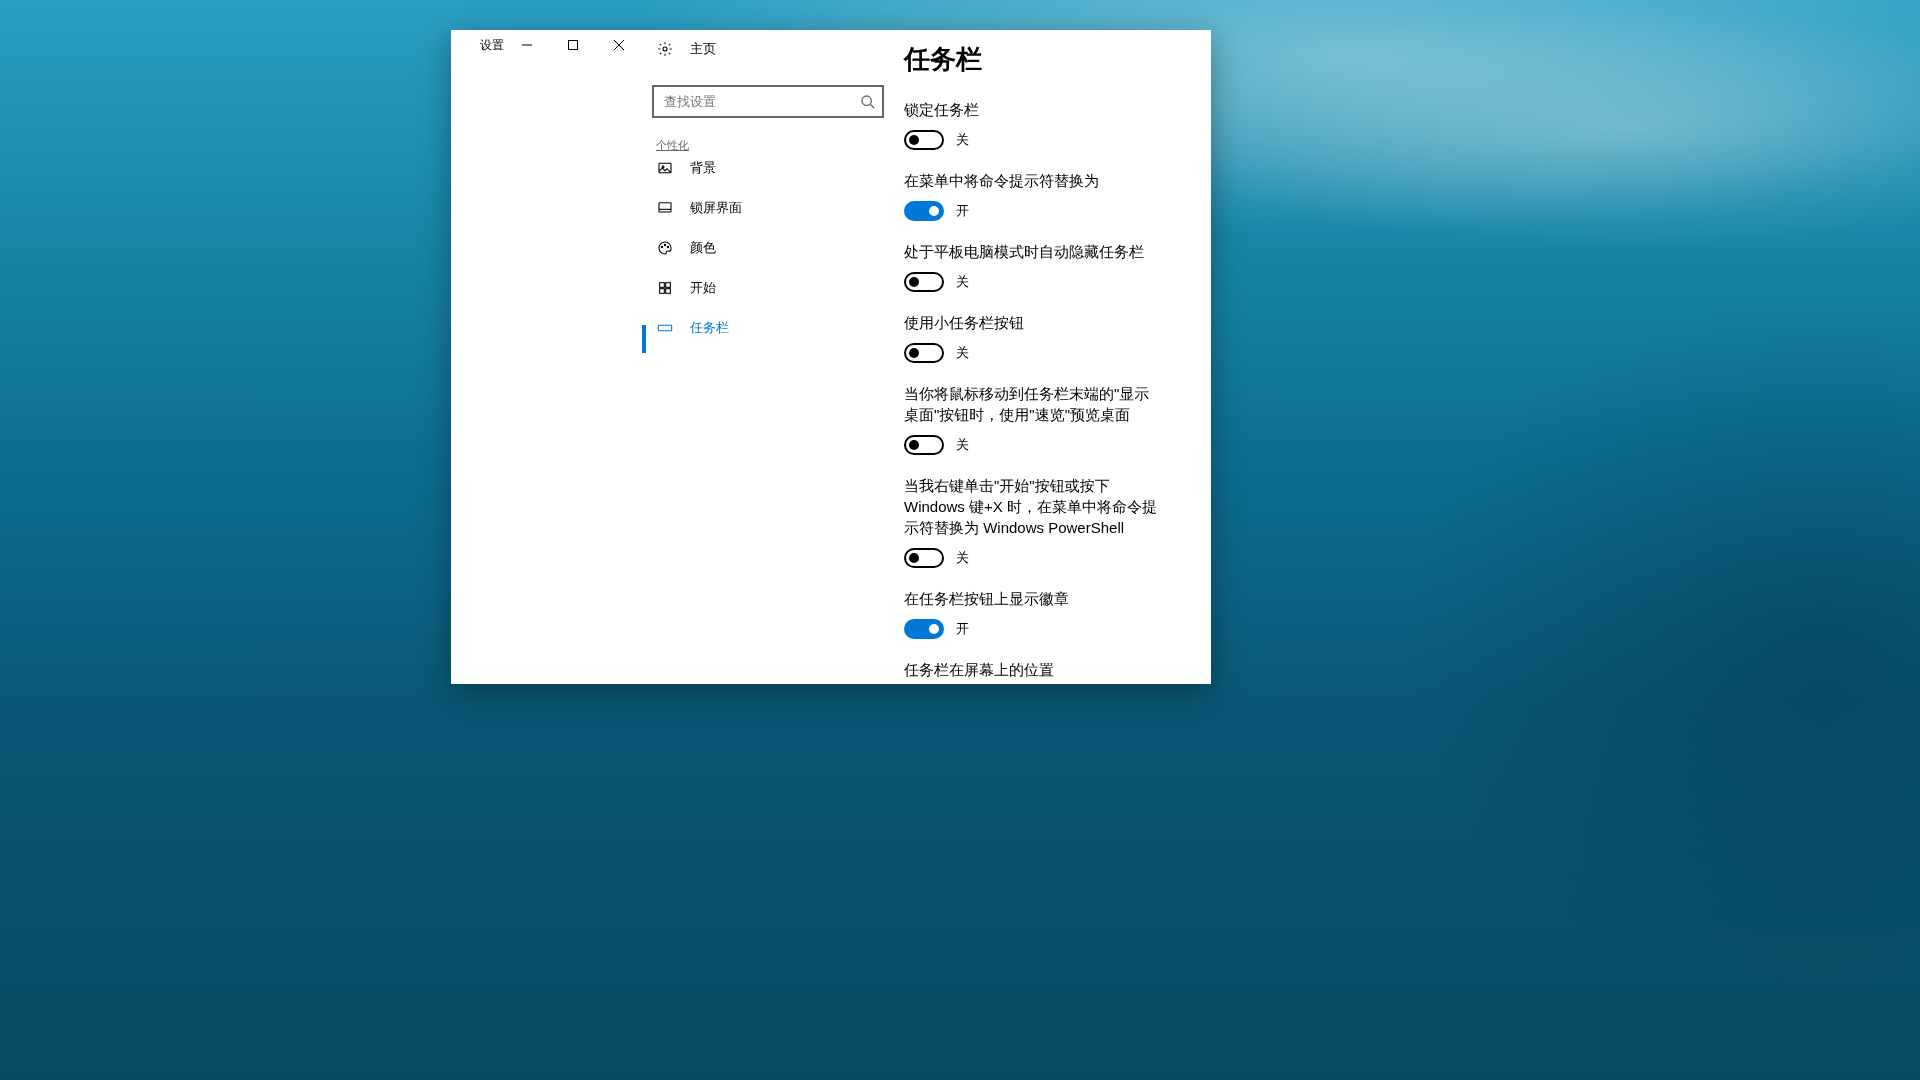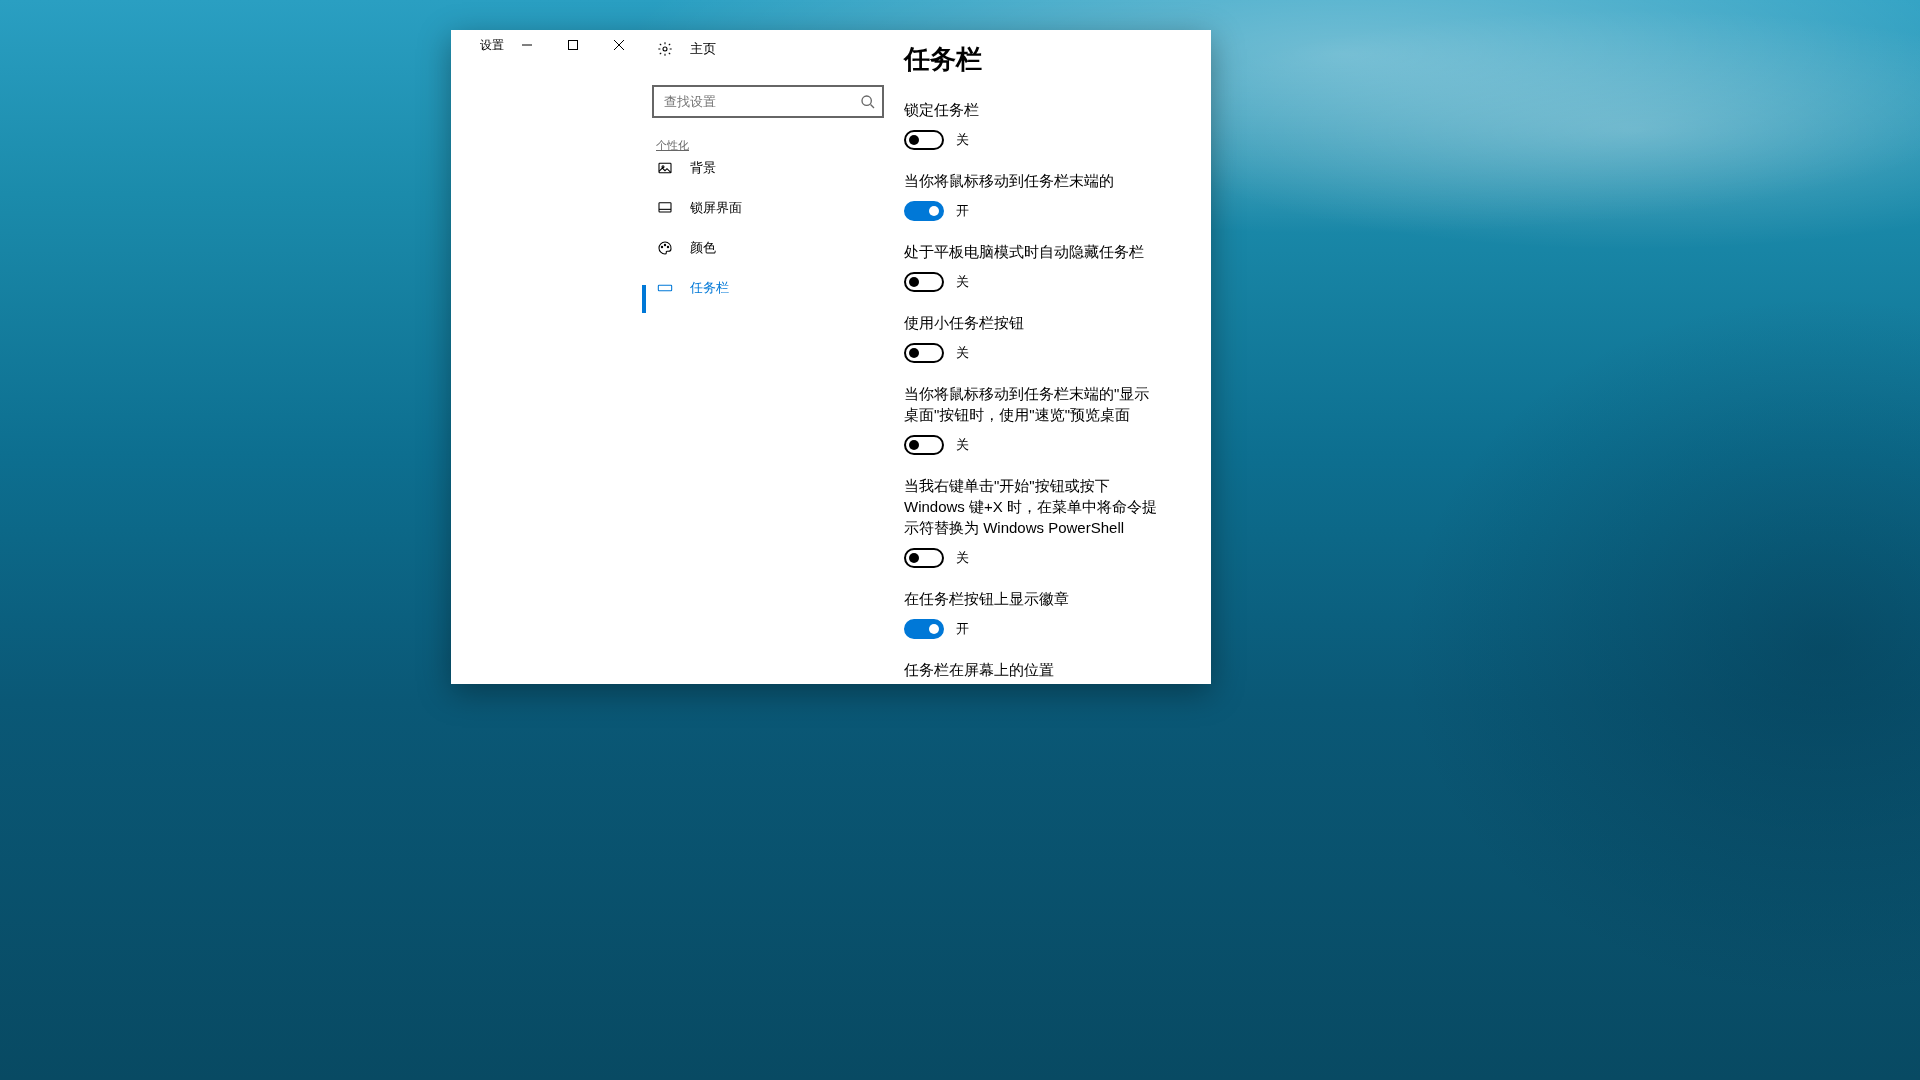--- a/index.html
+++ b/index.html
@@ -157,20 +157,31 @@
           <span class="icon">
             <svg viewBox="0 0 24 24" fill="none" stroke="currentColor" stroke-width="1.6">
                 <path d="M12 3a9 9 0 100 18c1.5 0 2-1 2-2s-.5-2 1-2h2a4 4 0 004-4 9 9 0 00-9-10z"></path>
                 <circle cx="7.5" cy="10.5" r="1"></circle>
                 <circle cx="12" cy="7.5" r="1"></circle>
                 <circle cx="16.5" cy="10.5" r="1"></circle>
               </svg>
           </span>
           <span>颜色</span>
         </div>
+        <div class="side-item">
+          <span class="icon">
+            <svg viewBox="0 0 24 24" fill="none" stroke="currentColor" stroke-width="1.6">
+                <rect x="4" y="4" width="7" height="7"></rect>
+                <rect x="13" y="4" width="7" height="7"></rect>
+                <rect x="4" y="13" width="7" height="7"></rect>
+                <rect x="13" y="13" width="7" height="7"></rect>
+              </svg>
+          </span>
+          <span>开始</span>
+        </div>
         <div class="side-item selected">
           <span class="icon">
             <svg viewBox="0 0 24 24" fill="none" stroke="currentColor" stroke-width="1.6">
                 <rect x="2" y="8" width="20" height="8" rx="1"></rect>
               </svg>
           </span>
           <span>任务栏</span>
         </div>
       </div>
 
@@ -181,21 +192,21 @@
           <div class="setting-label">锁定任务栏</div>
           <div class="toggle-row">
             <div class="toggle">
                 <div class="knob"></div>
               </div>
             <span class="toggle-state">关</span>
           </div>
         </div>
 
         <div class="setting">
-          <div class="setting-label">当你将鼠标移动到任务栏末端的</div>
+          <div class="setting-label">在菜单中将命令提示符替换为</div>
           <div class="toggle-row">
             <div class="toggle on">
                 <div class="knob"></div>
               </div>
             <span class="toggle-state">开</span>
           </div>
         </div>
 
         <div class="setting">
           <div class="setting-label">处于平板电脑模式时自动隐藏任务栏</div>

